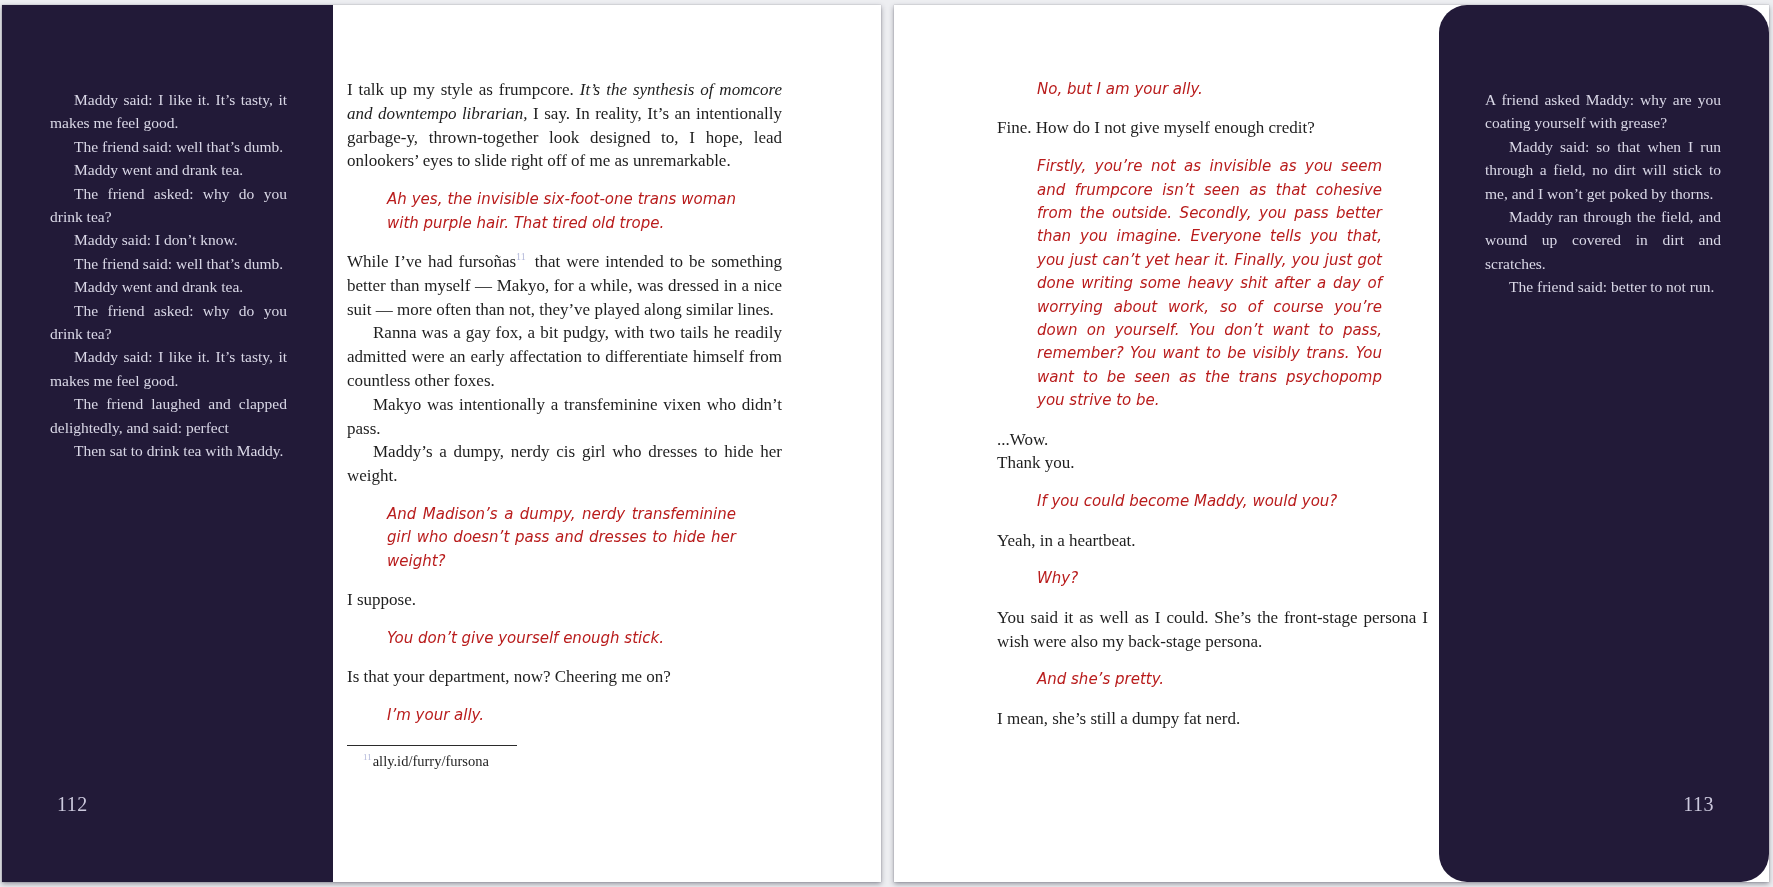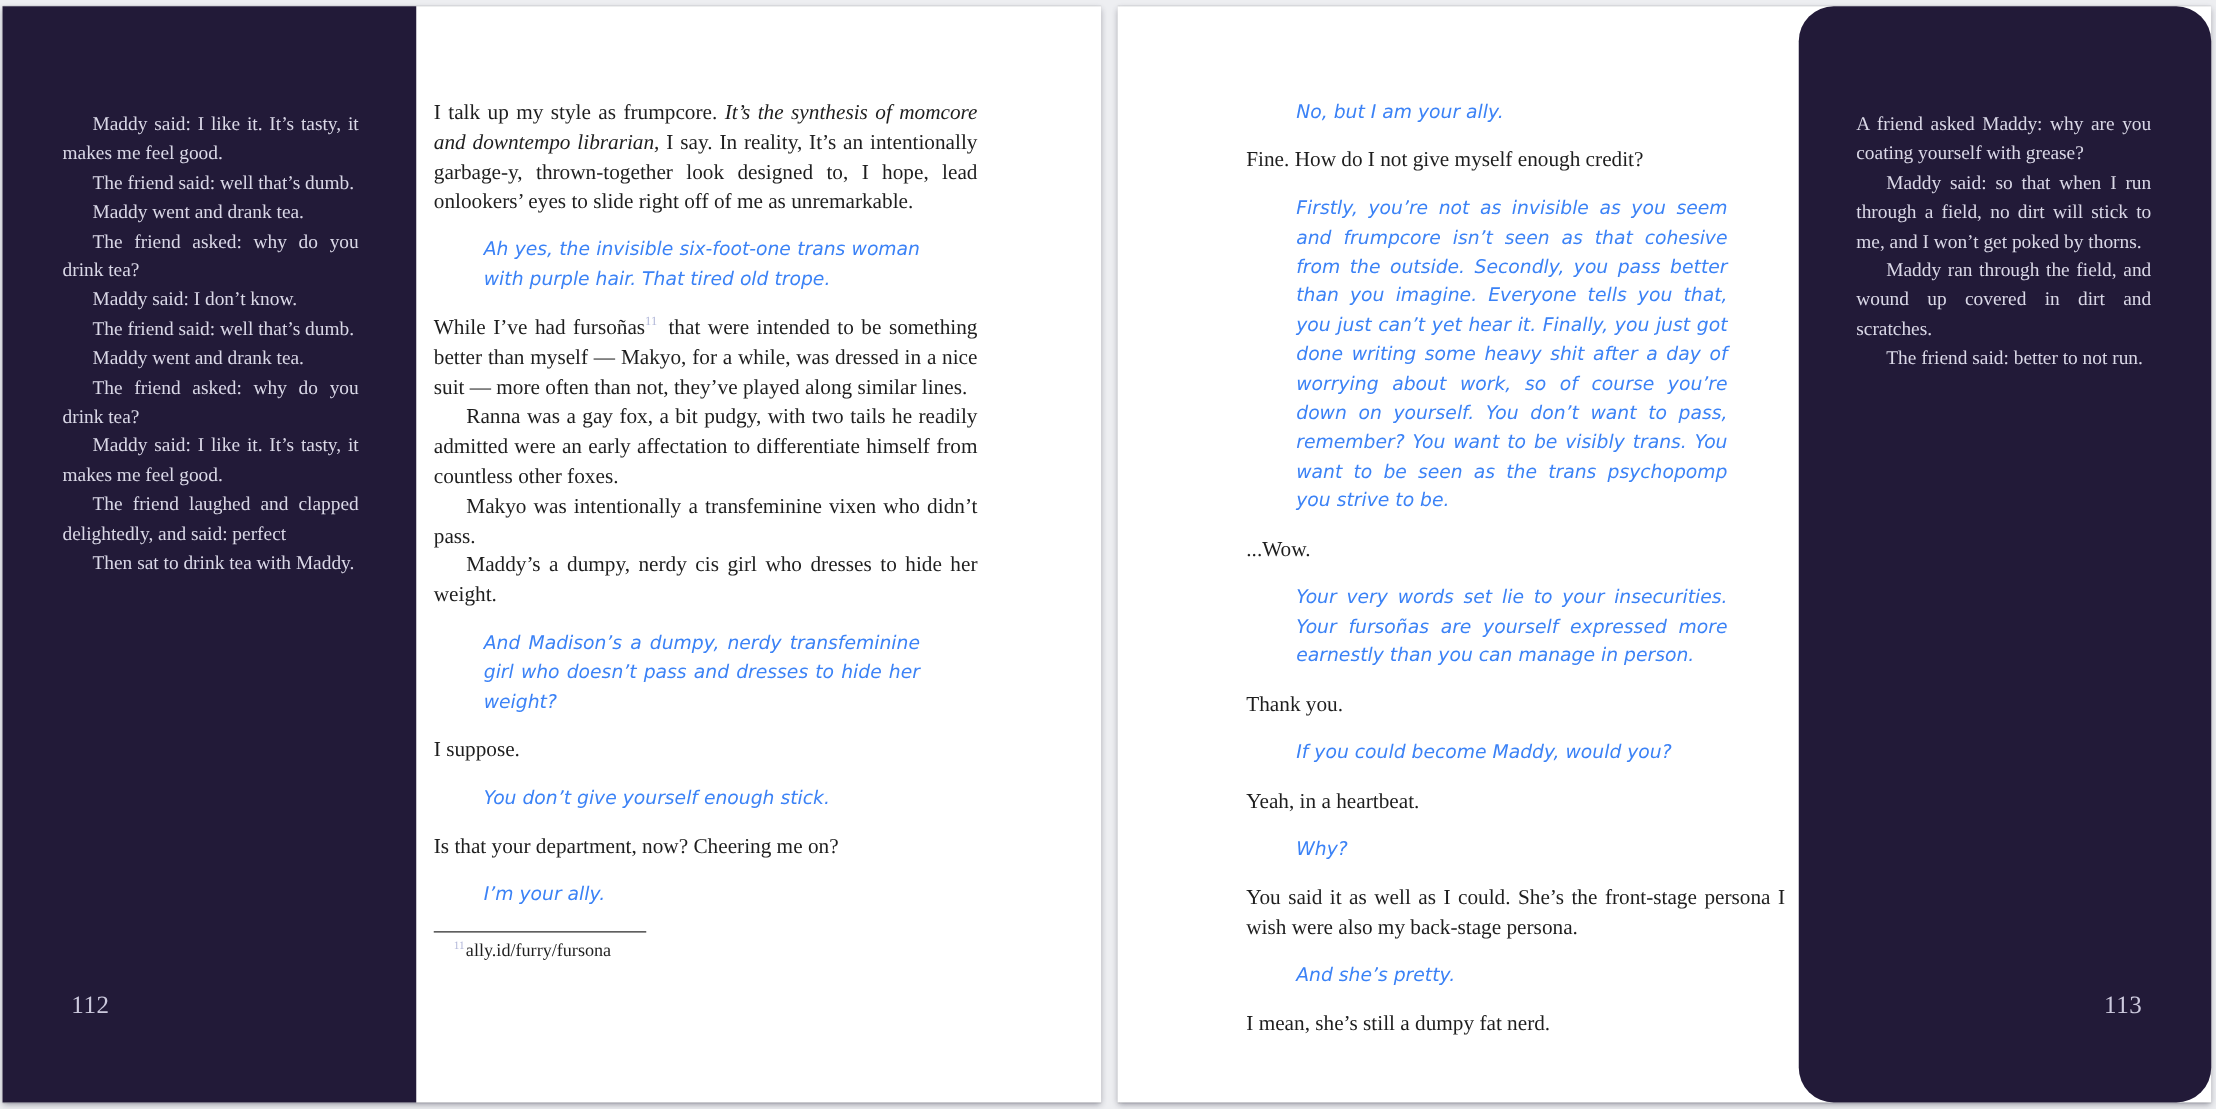--- a/index.html
+++ b/index.html
@@ -42,21 +42,21 @@
   .page-num-right{right:55px;}
 
   .main{flex:1 1 auto;color:#1e1e1e;position:relative;}
   .main-left{padding:73px 99px 0 14px;}
   .main-right{padding:73px 11px 0 103px;}
   .main p{margin:0;font-size:17px;line-height:23.8px;text-align:justify;}
   .p-indent{text-indent:26px;}
   .interjection{
     font-family:"DejaVu Sans", sans-serif;
     font-style:italic;
-    color:#3b82f6;
+    color:#b91c1c;
     font-size:15px !important;
     line-height:23.4px !important;
     margin:15px 46px 15px 40px !important;
     text-align:justify;
   }
   .inline-italic{font-style:italic;}
   sup.fn-ref{
     font-size:10px;color:#b2b7d9;vertical-align:super;line-height:0;
     margin-right:3px;
     font-family:"Liberation Serif", serif;font-style:normal;
@@ -129,21 +129,20 @@
 
     <div class="main main-right">
       <p class="interjection" style="margin-top:0 !important;">No, but I am your ally.</p>
 
       <p>Fine. How do I not give myself enough credit?</p>
 
       <p class="interjection">Firstly, you’re not as invisible as you seem and frumpcore isn’t seen as that cohesive from the outside. Secondly, you pass better than you imagine. Everyone tells you that, you just can’t yet hear it. Finally, you just got done writing some heavy shit after a day of worrying about work, so of course you’re down on yourself. You don’t want to pass, remember? You want to be visibly trans. You want to be seen as the trans psychopomp you strive to be.</p>
 
       <p>...Wow.</p>
 
-      <p class="interjection">Your very words set lie to your insecurities. Your fursoñas are yourself expressed more earnestly than you can manage in person.</p>
 
       <p>Thank you.</p>
 
       <p class="interjection">If you could become Maddy, would you?</p>
 
       <p>Yeah, in a heartbeat.</p>
 
       <p class="interjection">Why?</p>
 
       <p>You said it as well as I could. She’s the front-stage persona I wish were also my back-stage persona.</p>

